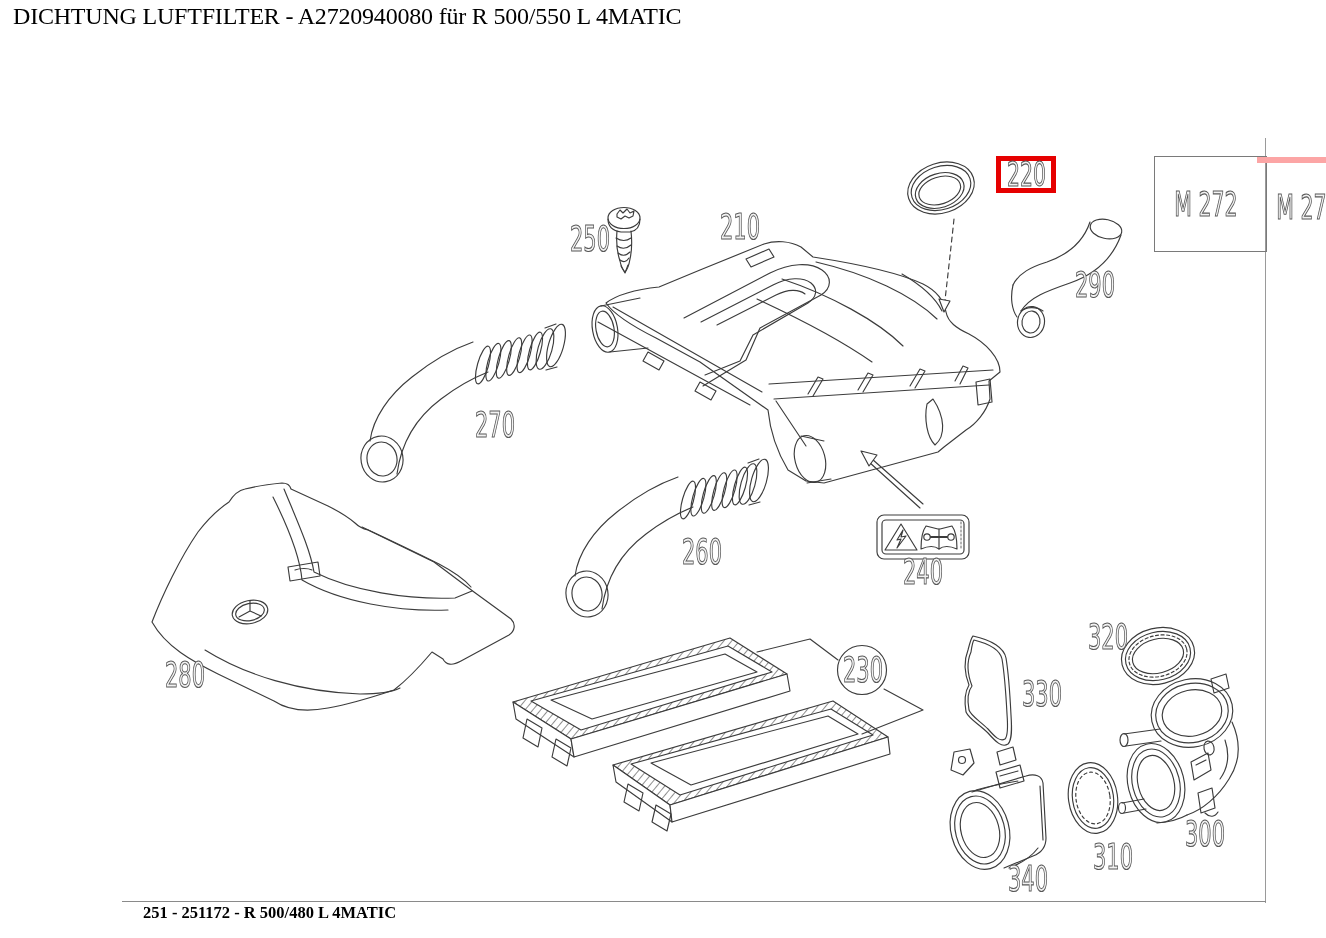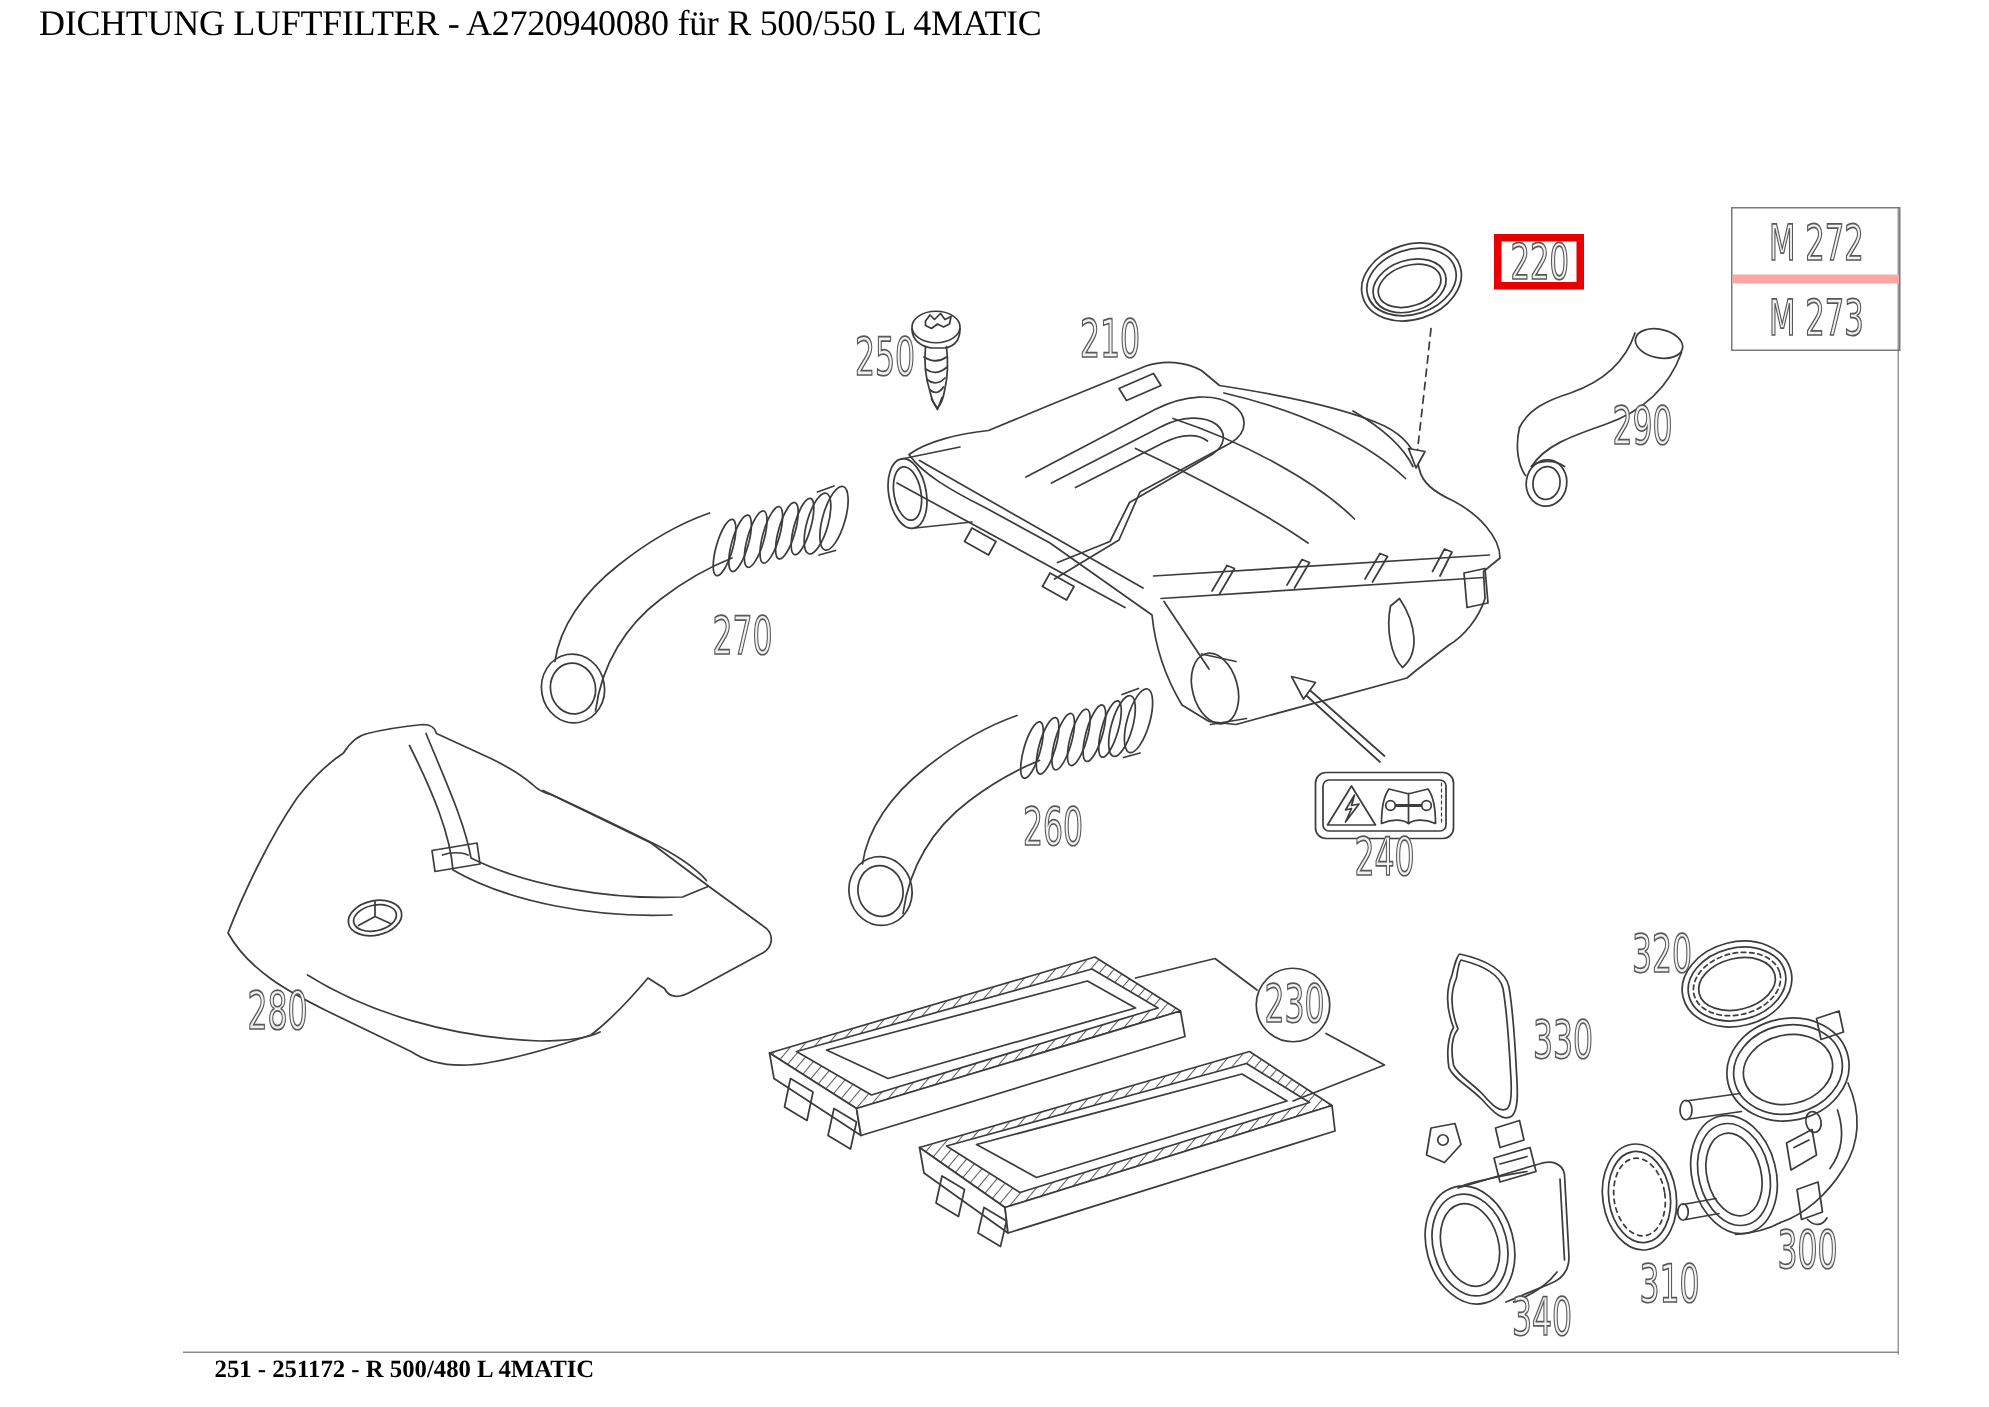--- a/index.html
+++ b/index.html
@@ -1,33 +1,33 @@
 <!DOCTYPE html>
 <html><head>
 <meta charset="utf-8">
 <style>
   html,body{margin:0;padding:0;background:#fff;}
   .stage{position:relative;width:1326px;height:938px;background:#fff;overflow:hidden;
          font-family:"Liberation Serif",serif;}
-  .title{position:absolute;left:26px;top:3px;font-size:24px;color:#000;white-space:nowrap;
+  .title{position:absolute;left:13px;top:3px;font-size:24px;color:#000;white-space:nowrap;
          letter-spacing:-0.2px;}
   .footer-caption{position:absolute;left:143px;top:903px;font-size:16.5px;font-weight:bold;color:#000;
          white-space:nowrap;}
   .art{position:absolute;left:0;top:0;}
   
   .pnum{position:absolute;font-family:"DejaVu Sans",sans-serif;font-size:35px;line-height:1;
         color:#f2f2f2;-webkit-text-stroke:1.15px #585858;transform:scaleX(.6);
         transform-origin:0 0;white-space:nowrap;cursor:pointer;}
   .pnum-in{font-family:"DejaVu Sans",sans-serif;font-size:33px;line-height:1;color:#f2f2f2;
         -webkit-text-stroke:1.15px #585858;transform:scaleX(.62);transform-origin:50% 50%;
         white-space:nowrap;}
   .hl-box{position:absolute;left:971px;top:156px;width:50px;height:27px;border:5px solid #e60000;
         display:flex;align-items:center;justify-content:center;cursor:pointer;}
-  .mbox{position:absolute;left:1154px;top:138px;width:111px;height:94px;border:1px solid #7a7a7a;
-        display:flex;flex-direction:column;}
+  .mbox{position:absolute;left:1154px;top:156px;width:111px;height:94px;border:1px solid #7a7a7a;
+        display:flex;flex-direction:row;}
   .mrow{flex:1;display:flex;align-items:center;justify-content:center;cursor:pointer;}
   .mrow + .mrow{border-top:6px solid #fca5a5;}
   .frame-right{position:absolute;left:1265px;top:138px;width:1px;height:765px;background:#9a9a9a;}
   .frame-bottom{position:absolute;left:122px;top:901px;width:1144px;height:1px;background:#8a8a8a;}
 </style>
 </head>
 <body>
 
 <div class="stage">
 

